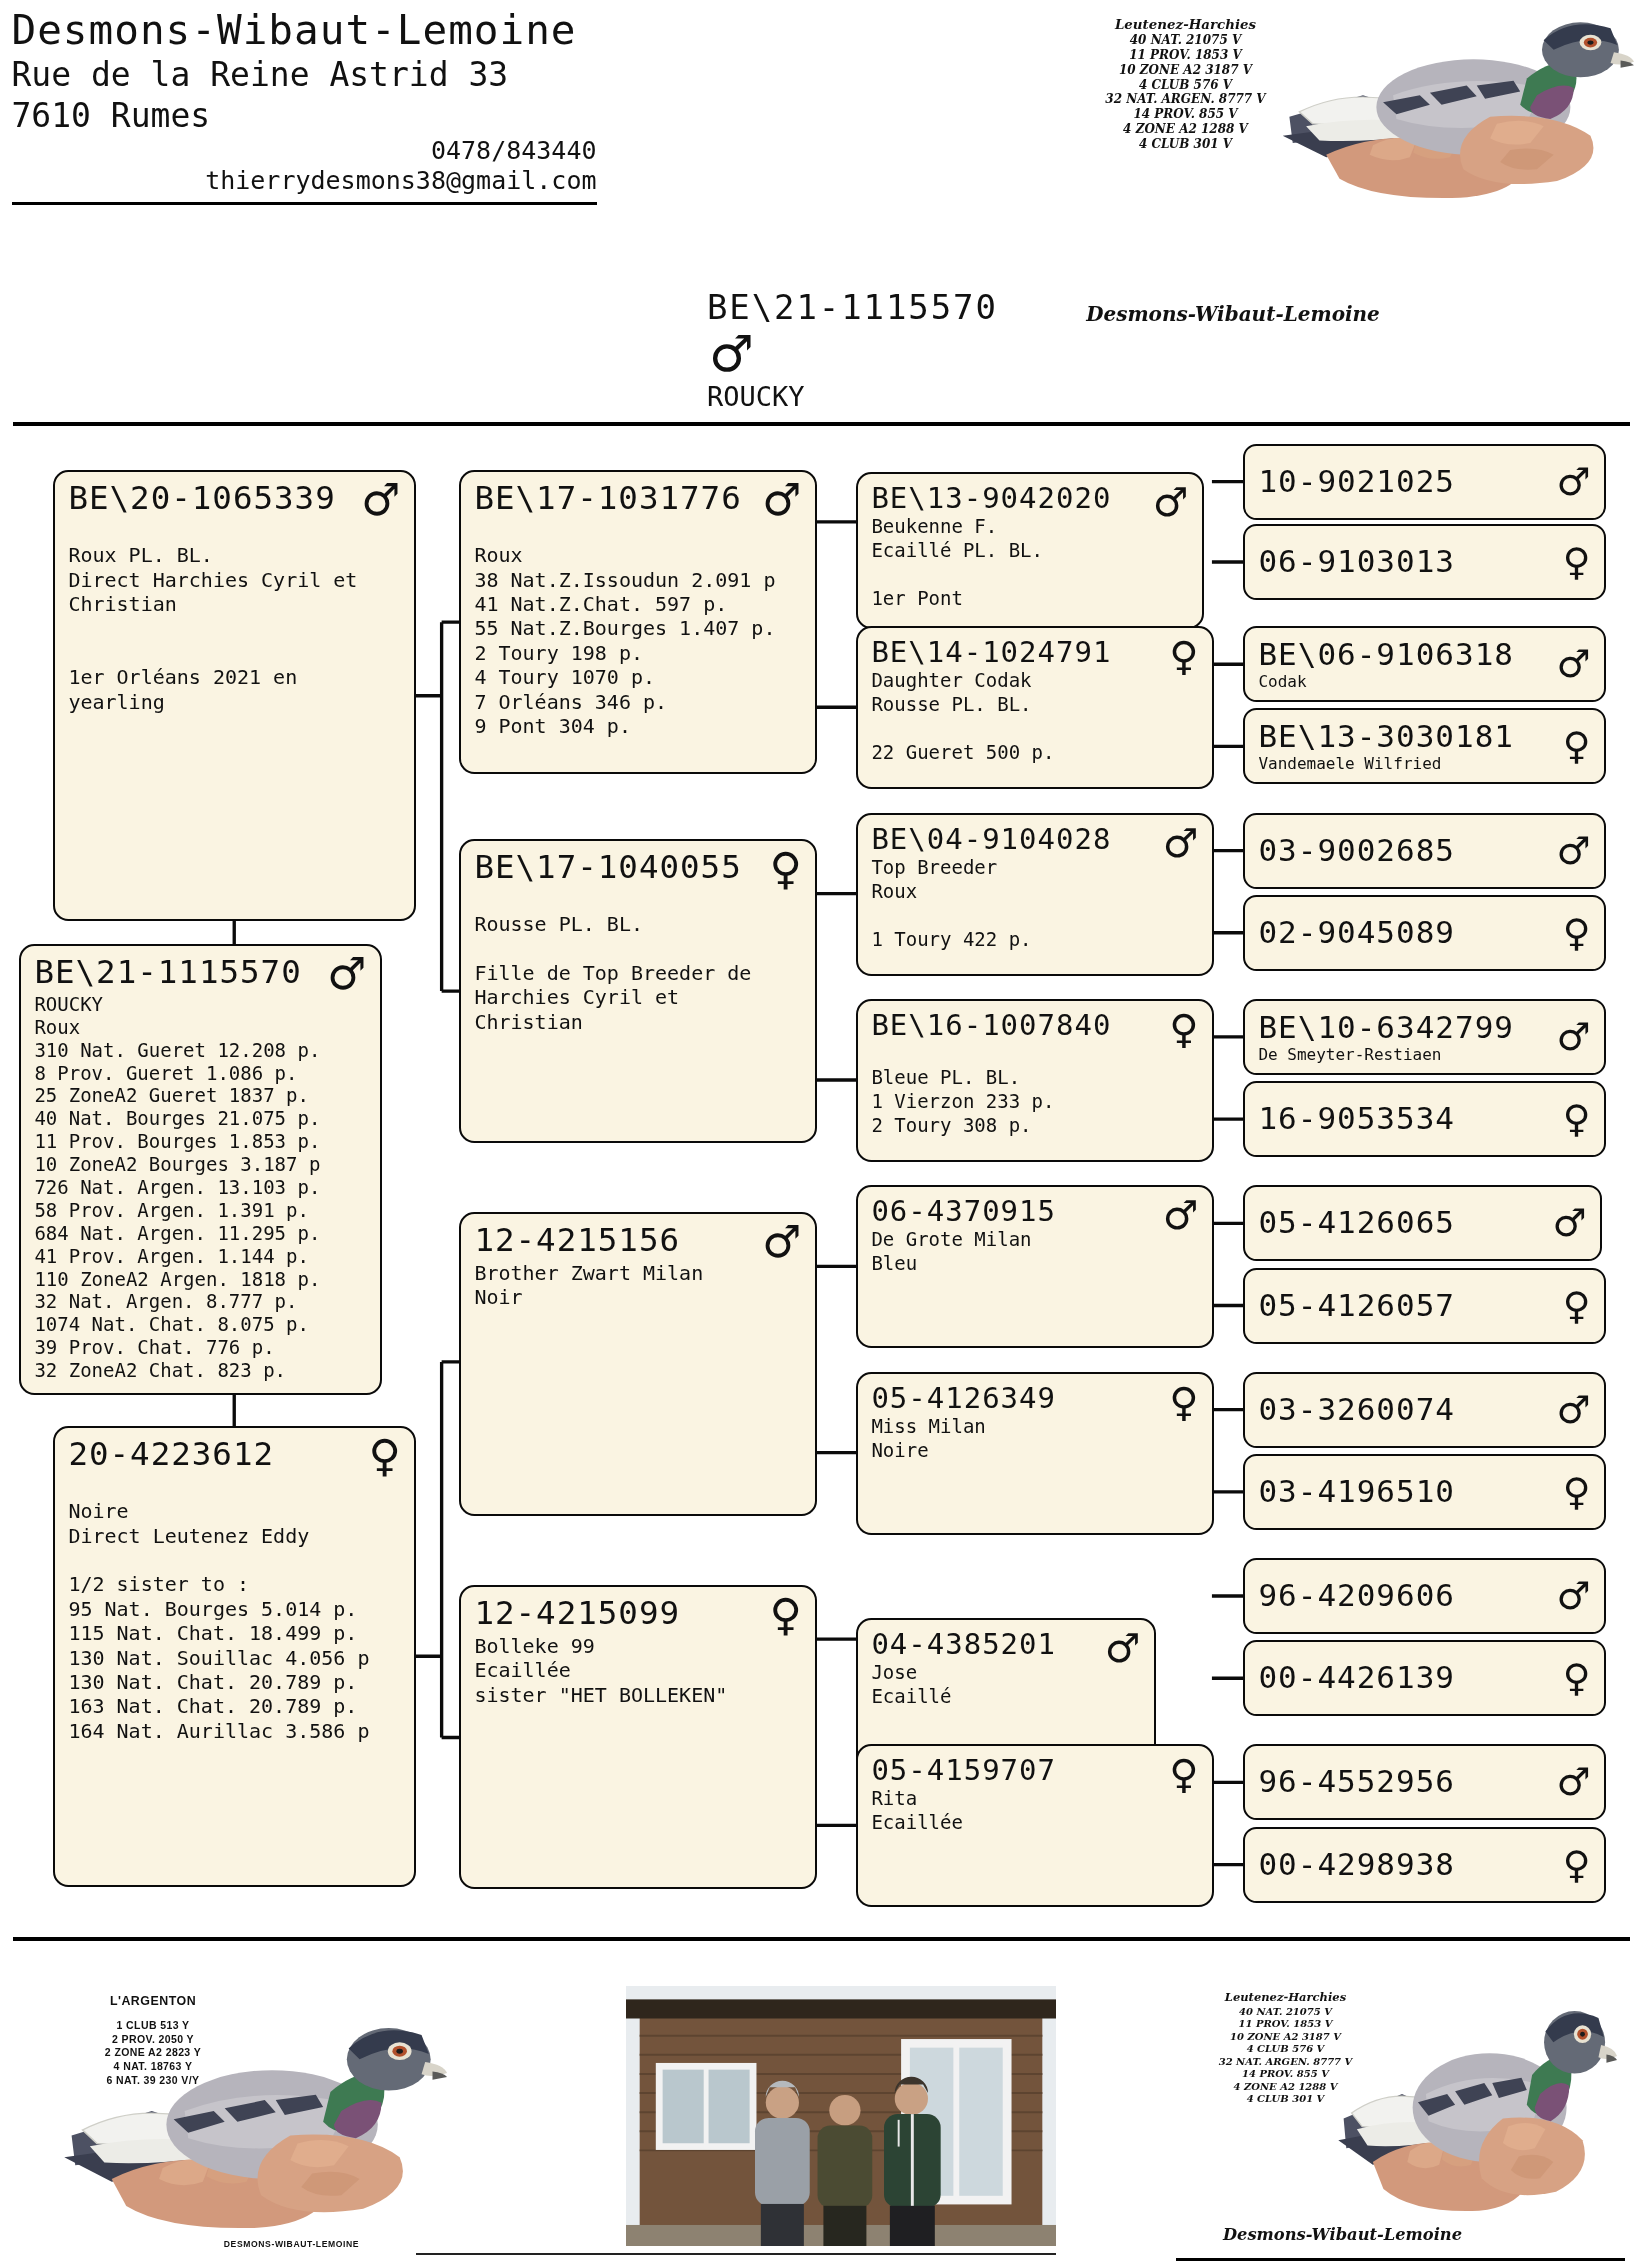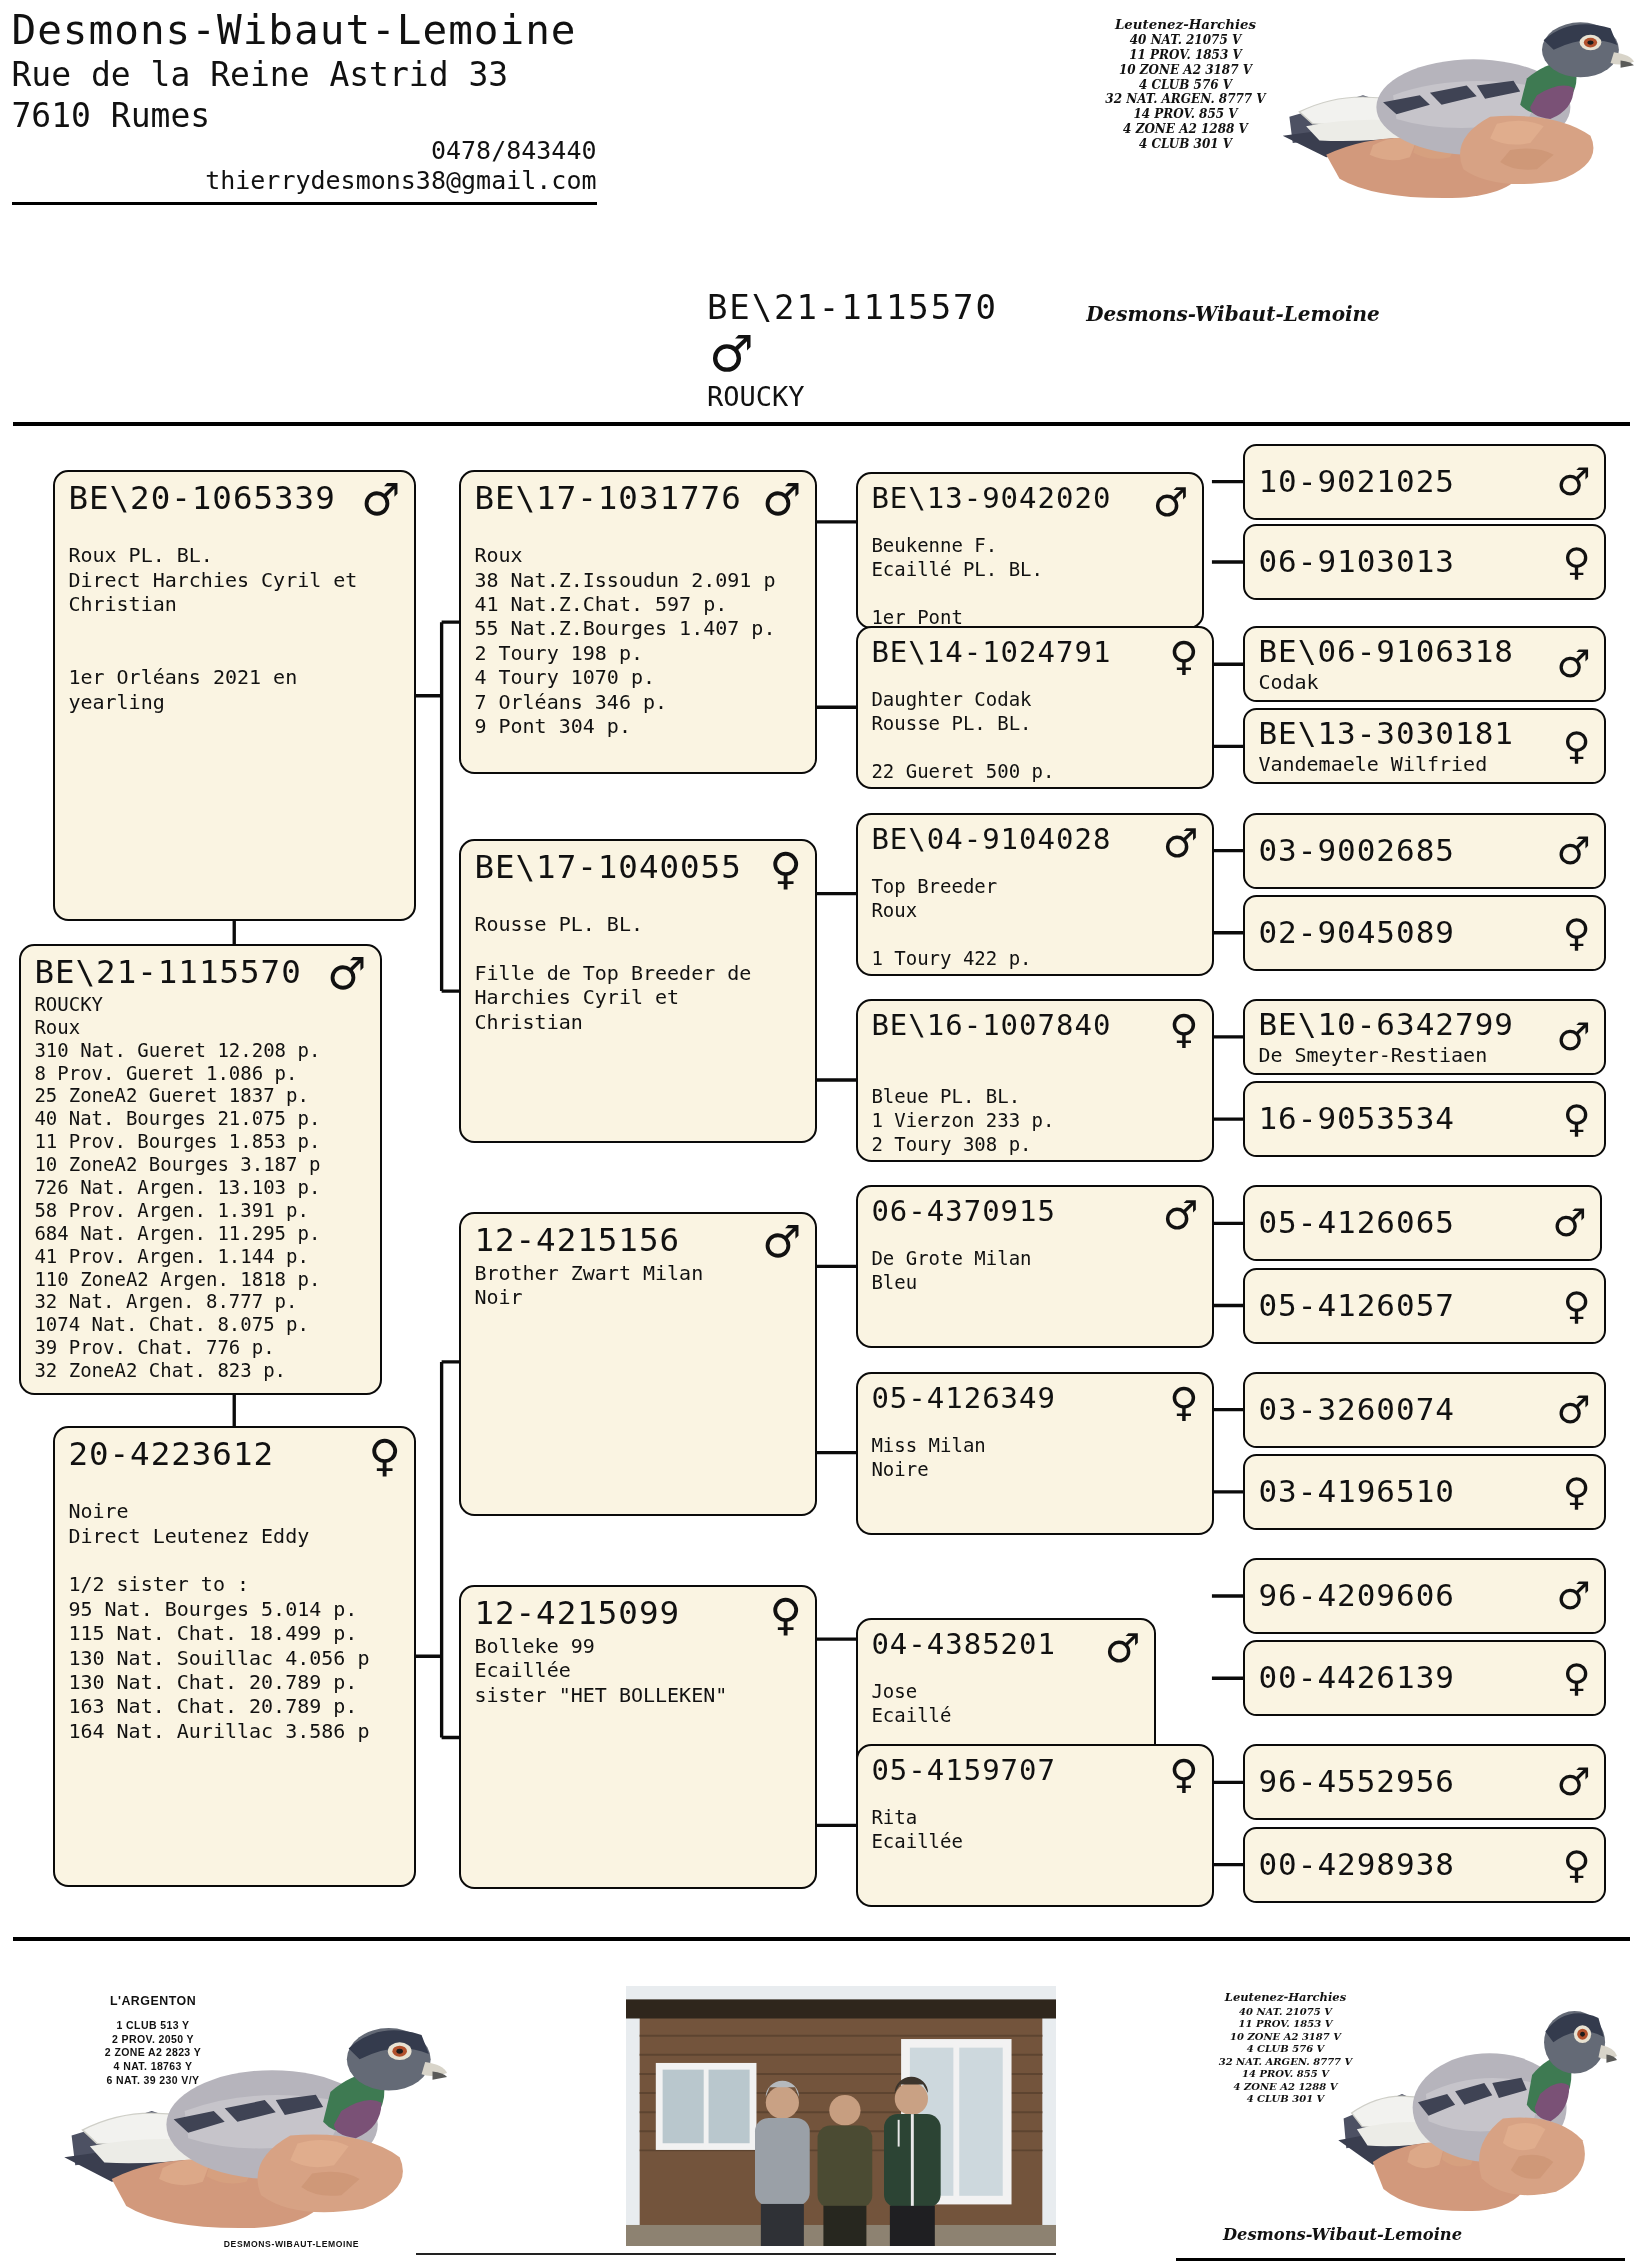--- a/index.html
+++ b/index.html
@@ -30,25 +30,25 @@
 
   
   .pbox{position:absolute;background:#faf4e2;border:2.9px solid #0a0a0a;border-radius:15.3px;
         box-sizing:border-box;padding:7.6px 11.5px 5.7px 13.4px;}
   .pbox .ring{font-size:32.5px;line-height:1.15;letter-spacing:1px;}
   .pbox .sex{position:absolute;top:5.7px;right:13.4px;font-family:"DejaVu Sans",sans-serif;
              font-weight:700;font-size:44px;line-height:1;}
   .pbox .body{margin-top:1.9px;font-size:20px;line-height:1.22;white-space:pre-line;}
   .pbox.dense .body{font-size:19px;line-height:1.205;}
   .pbox.mid .ring{font-size:29px;}
-  .pbox.mid .body{font-size:19px;line-height:1.26;margin-top:19px;}
+  .pbox.mid .body{font-size:19px;line-height:1.26;margin-top:0;}
   .pbox.mid .sex{font-size:40px;top:7.6px;}
   .pbox.small{display:flex;flex-direction:column;justify-content:center;border-radius:13.4px;padding:3.8px 11.5px 3.8px 13.4px;}
   .pbox.small .ring{font-size:31px;}
-  .pbox.small .sub{font-size:20px;line-height:1.2;}
+  .pbox.small .sub{font-size:16px;line-height:1.2;}
   .pbox.small .sub:empty{display:none;}
   .pbox.small .sex{top:50%;transform:translateY(-50%);font-size:38px;}
 
   .connectors{position:absolute;left:0;top:0;pointer-events:none;}
 
   
   .bl-title{position:absolute;left:67px;top:1994px;width:172px;text-align:center;
             font-family:"Liberation Sans",sans-serif;font-weight:800;font-size:12.4px;letter-spacing:0.5px;}
   .bl-stats{position:absolute;left:67px;top:2019px;width:172px;text-align:center;
             font-family:"Liberation Sans",sans-serif;font-weight:800;font-size:10.5px;line-height:1.3;

